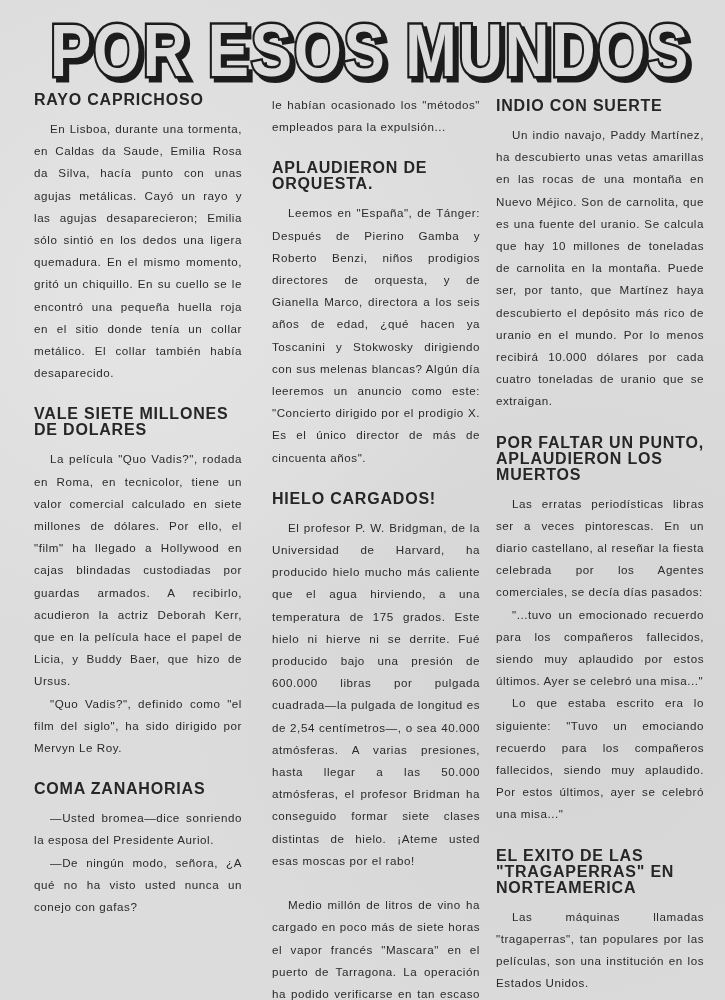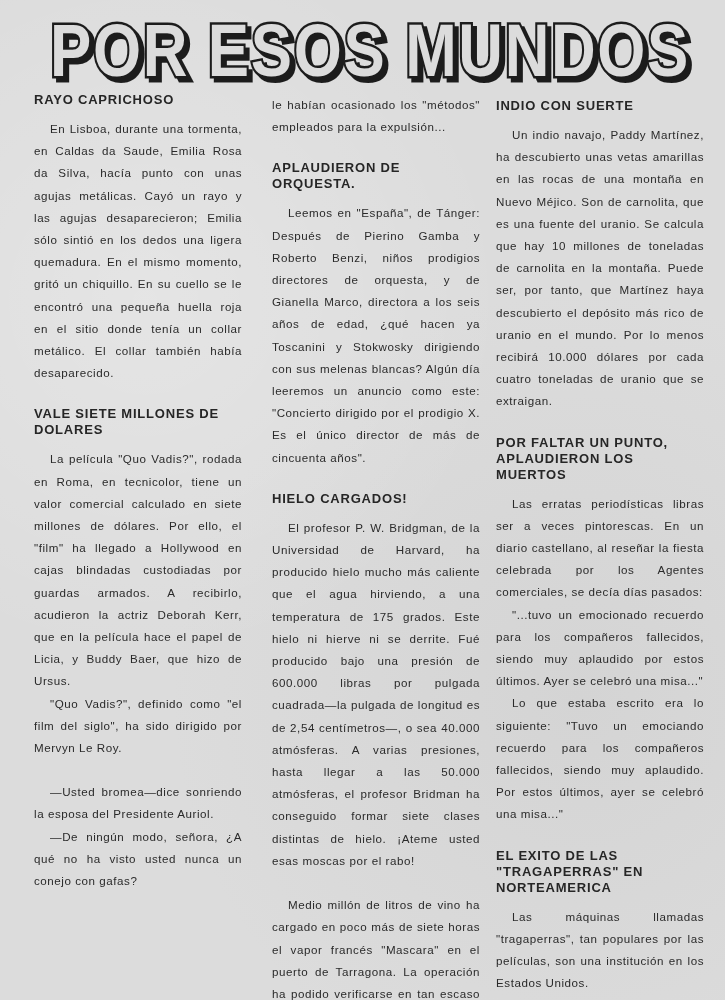--- a/index.html
+++ b/index.html
@@ -20,21 +20,21 @@
     .col {
       position: absolute; top: 92px;
       font-size: 11.6px; line-height: 22.2px;
       letter-spacing: 0.55px;
       text-align: justify;
     }
     .col1 { left: 34px; width: 208px; }
     .col2 { left: 272px; width: 208px; top: 94px; }
     .col3 { left: 496px; width: 208px; top: 98px; }
     .head {
-      font-weight: bold; font-size: 13px; letter-spacing: 0.8px;
+      font-weight: bold; font-size: 16px; letter-spacing: 0.8px;
       line-height: 16px; margin: 0 0 10px 0; color: #262626;
       text-align: left;
     }
     .p { margin: 0; text-indent: 16px; }
     .art { margin-bottom: 22px; }
   </style>
 </head>
 <body>
 
 <div class="masthead">
@@ -58,20 +58,21 @@
   <div class="art">
     <div class="head">RAYO CAPRICHOSO</div>
     <p class="p">En Lisboa, durante una tormenta, en Caldas da Saude, Emilia Rosa da Silva, hacía punto con unas agujas metálicas. Cayó un rayo y las agujas desaparecieron; Emilia sólo sintió en los dedos una ligera quemadura. En el mismo momento, gritó un chiquillo. En su cuello se le encontró una pequeña huella roja en el sitio donde tenía un collar metálico. El collar también había desaparecido.</p>
   </div>
   <div class="art">
     <div class="head">VALE SIETE MILLONES DE DOLARES</div>
     <p class="p">La película "Quo Vadis?", rodada en Roma, en tecnicolor, tiene un valor comercial calculado en siete millones de dólares. Por ello, el "film" ha llegado a Hollywood en cajas blindadas custodiadas por guardas armados. A recibirlo, acudieron la actriz Deborah Kerr, que en la película hace el papel de Licia, y Buddy Baer, que hizo de Ursus.</p>
     <p class="p">"Quo Vadis?", definido como "el film del siglo", ha sido dirigido por Mervyn Le Roy.</p>
   </div>
   <div class="art">
+    <div class="head">COMA ZANAHORIAS</div>
     <p class="p">—Usted bromea—dice sonriendo la esposa del Presidente Auriol.</p>
     <p class="p">—De ningún modo, señora, ¿A qué no ha visto usted nunca un conejo con gafas?</p>
   </div>
 
 </div>
 
 <div class="col col2">
   <div class="art">
     <p class="p" style="text-indent:0">le habían ocasionado los "métodos" empleados para la expulsión...</p>
   </div>

